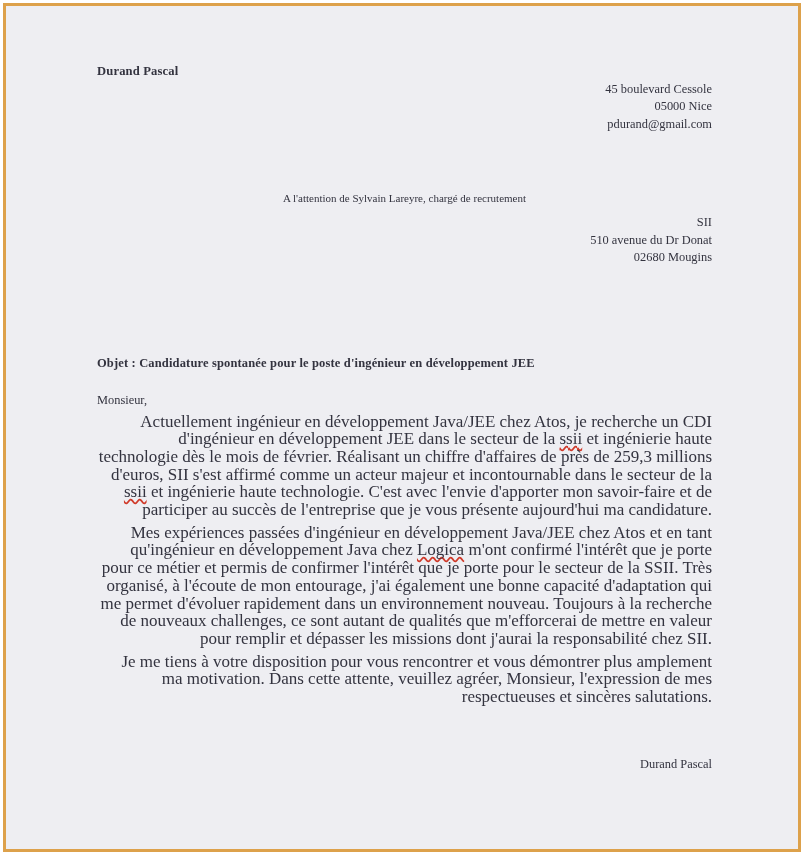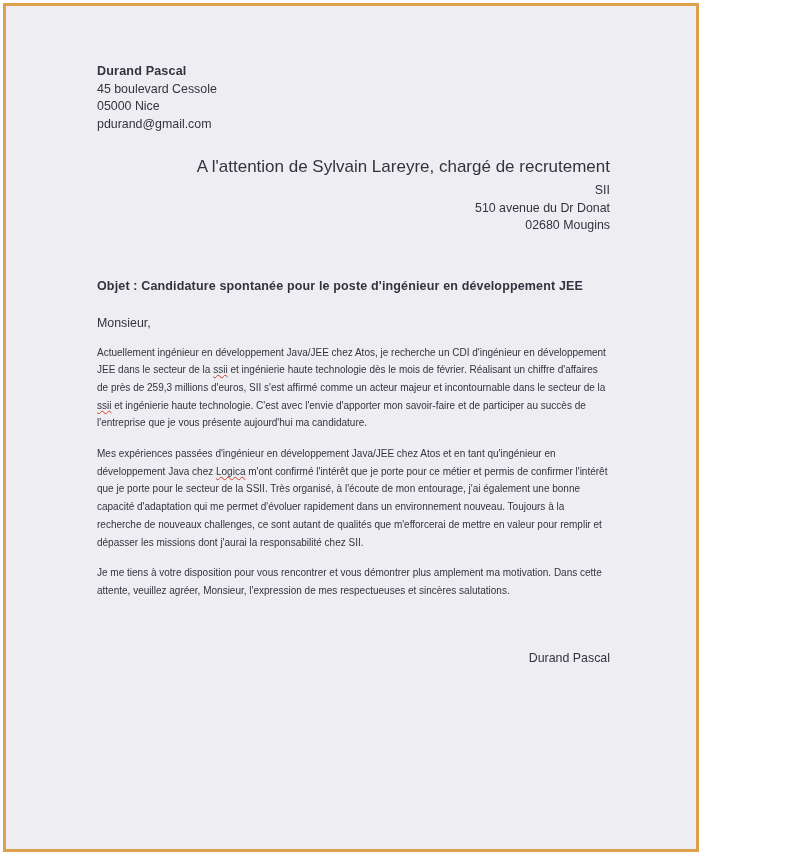--- a/index.html
+++ b/index.html
@@ -12,25 +12,26 @@
     height: 858px;
     overflow: hidden;
     font-family: "Liberation Sans", sans-serif;
   }
 
   
   .page-frame {
     position: absolute;
     left: 3px;
     top: 3px;
-    width: 696px;
+    width: 798px;
     height: 849px;
     border: 3px solid #dda14b;
     box-sizing: border-box;
     background: #fef9c3;
+    font-family: Liberation Serif, serif;
   }
 
   .page-sheet {
     position: absolute;
     inset: 0;
     background: #eeeef2;
     padding: 0;
     box-sizing: border-box;
   }
 
@@ -50,57 +51,58 @@
   }
   .sender-name {
     font-weight: bold;
     font-size: 12.6px;
     line-height: 17.5px;
     letter-spacing: 0.15px;
   }
   .sender-line {
     font-size: 12.4px;
     line-height: 17.5px;
+    text-align: right;
   }
 
   
   .recipient-attention {
-    margin-top: 25px;
-    text-align: right;
-    font-size: 17px;
+    margin-top: 57px;
+    text-align: center;
+    font-size: 11px;
     line-height: 17px;
   }
   .recipient-address {
     margin-top: 7px;
     text-align: right;
     font-size: 12.4px;
     line-height: 17.5px;
   }
   .recipient-address .addr-line { display: block; }
 
   
   .subject-line {
-    margin-top: 43px;
+    margin-top: 88px;
     font-weight: bold;
     font-size: 12.5px;
     line-height: 16px;
     letter-spacing: 0.15px;
   }
 
   
   .salutation {
     margin-top: 21px;
     font-size: 12.4px;
     line-height: 16px;
   }
   .body-para {
-    margin-top: 13px;
-    font-size: 10px;
+    margin-top: 5px;
+    font-size: 17px;
     line-height: 17.7px;
-    text-align: left;
+    text-align: right;
   }
 
   
   .misspell {
     text-decoration: underline wavy #d03a2a;
     text-decoration-skip-ink: none;
     text-underline-offset: 1px;
   }
 
   

